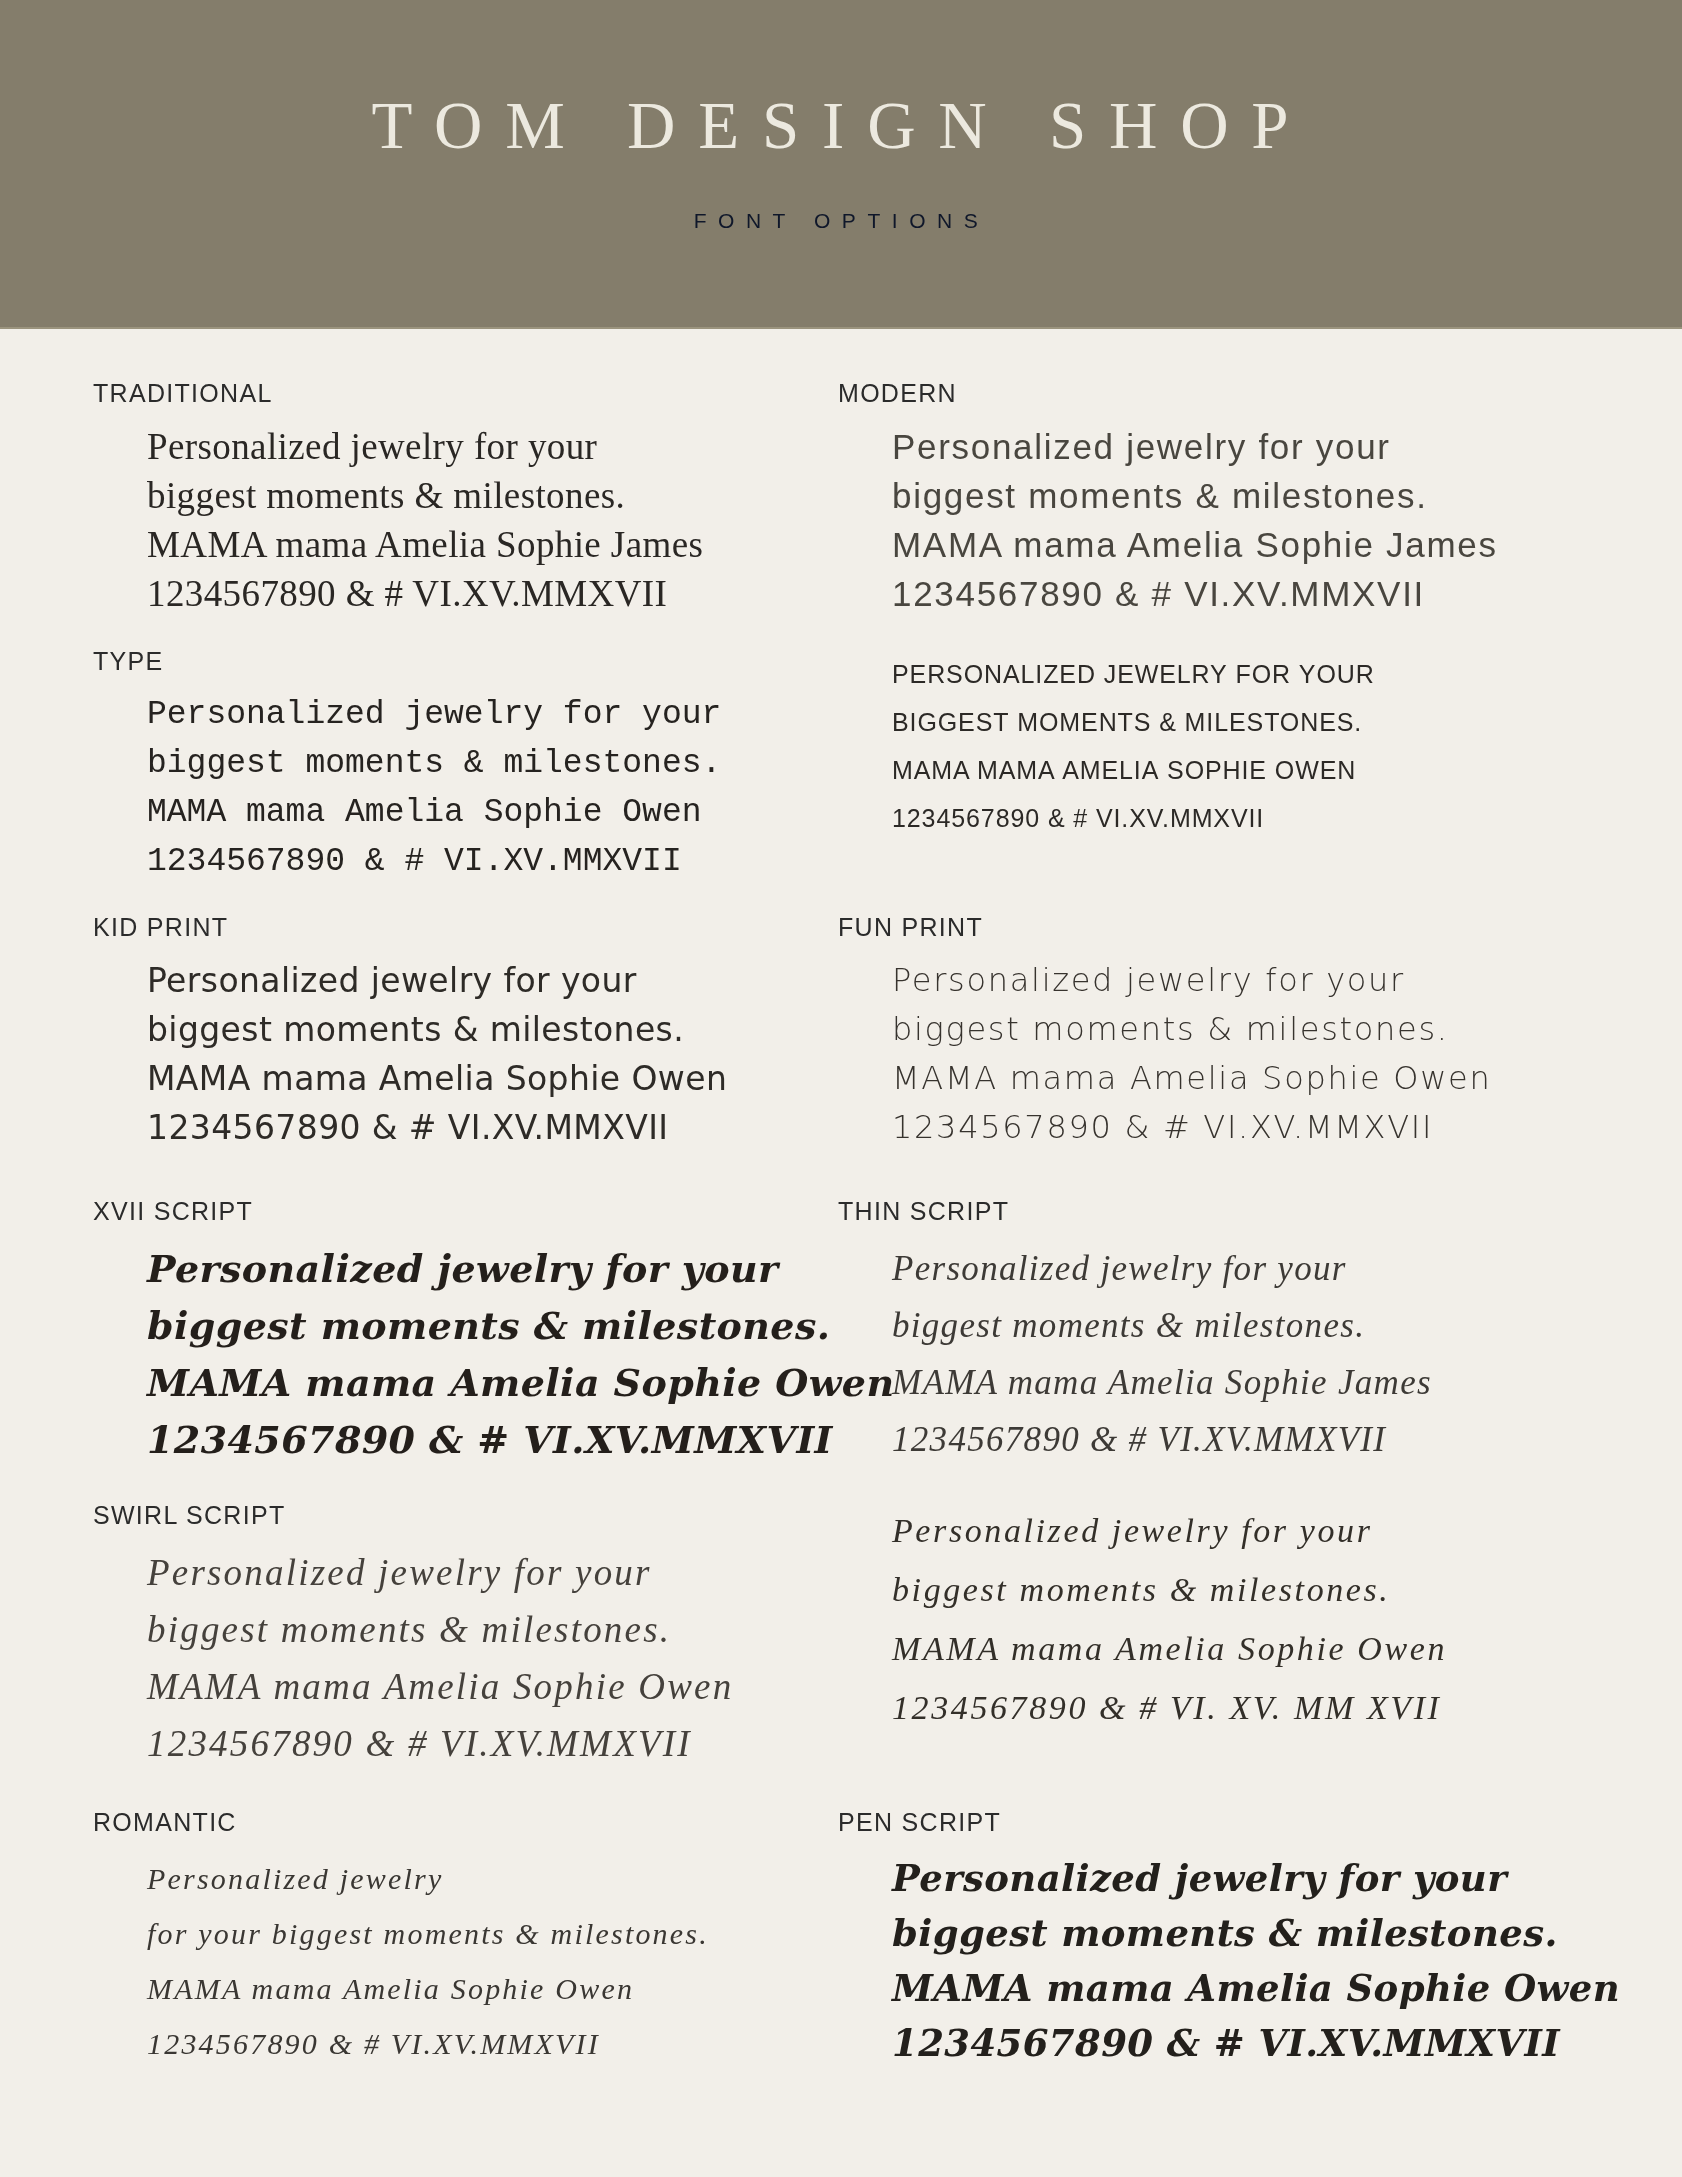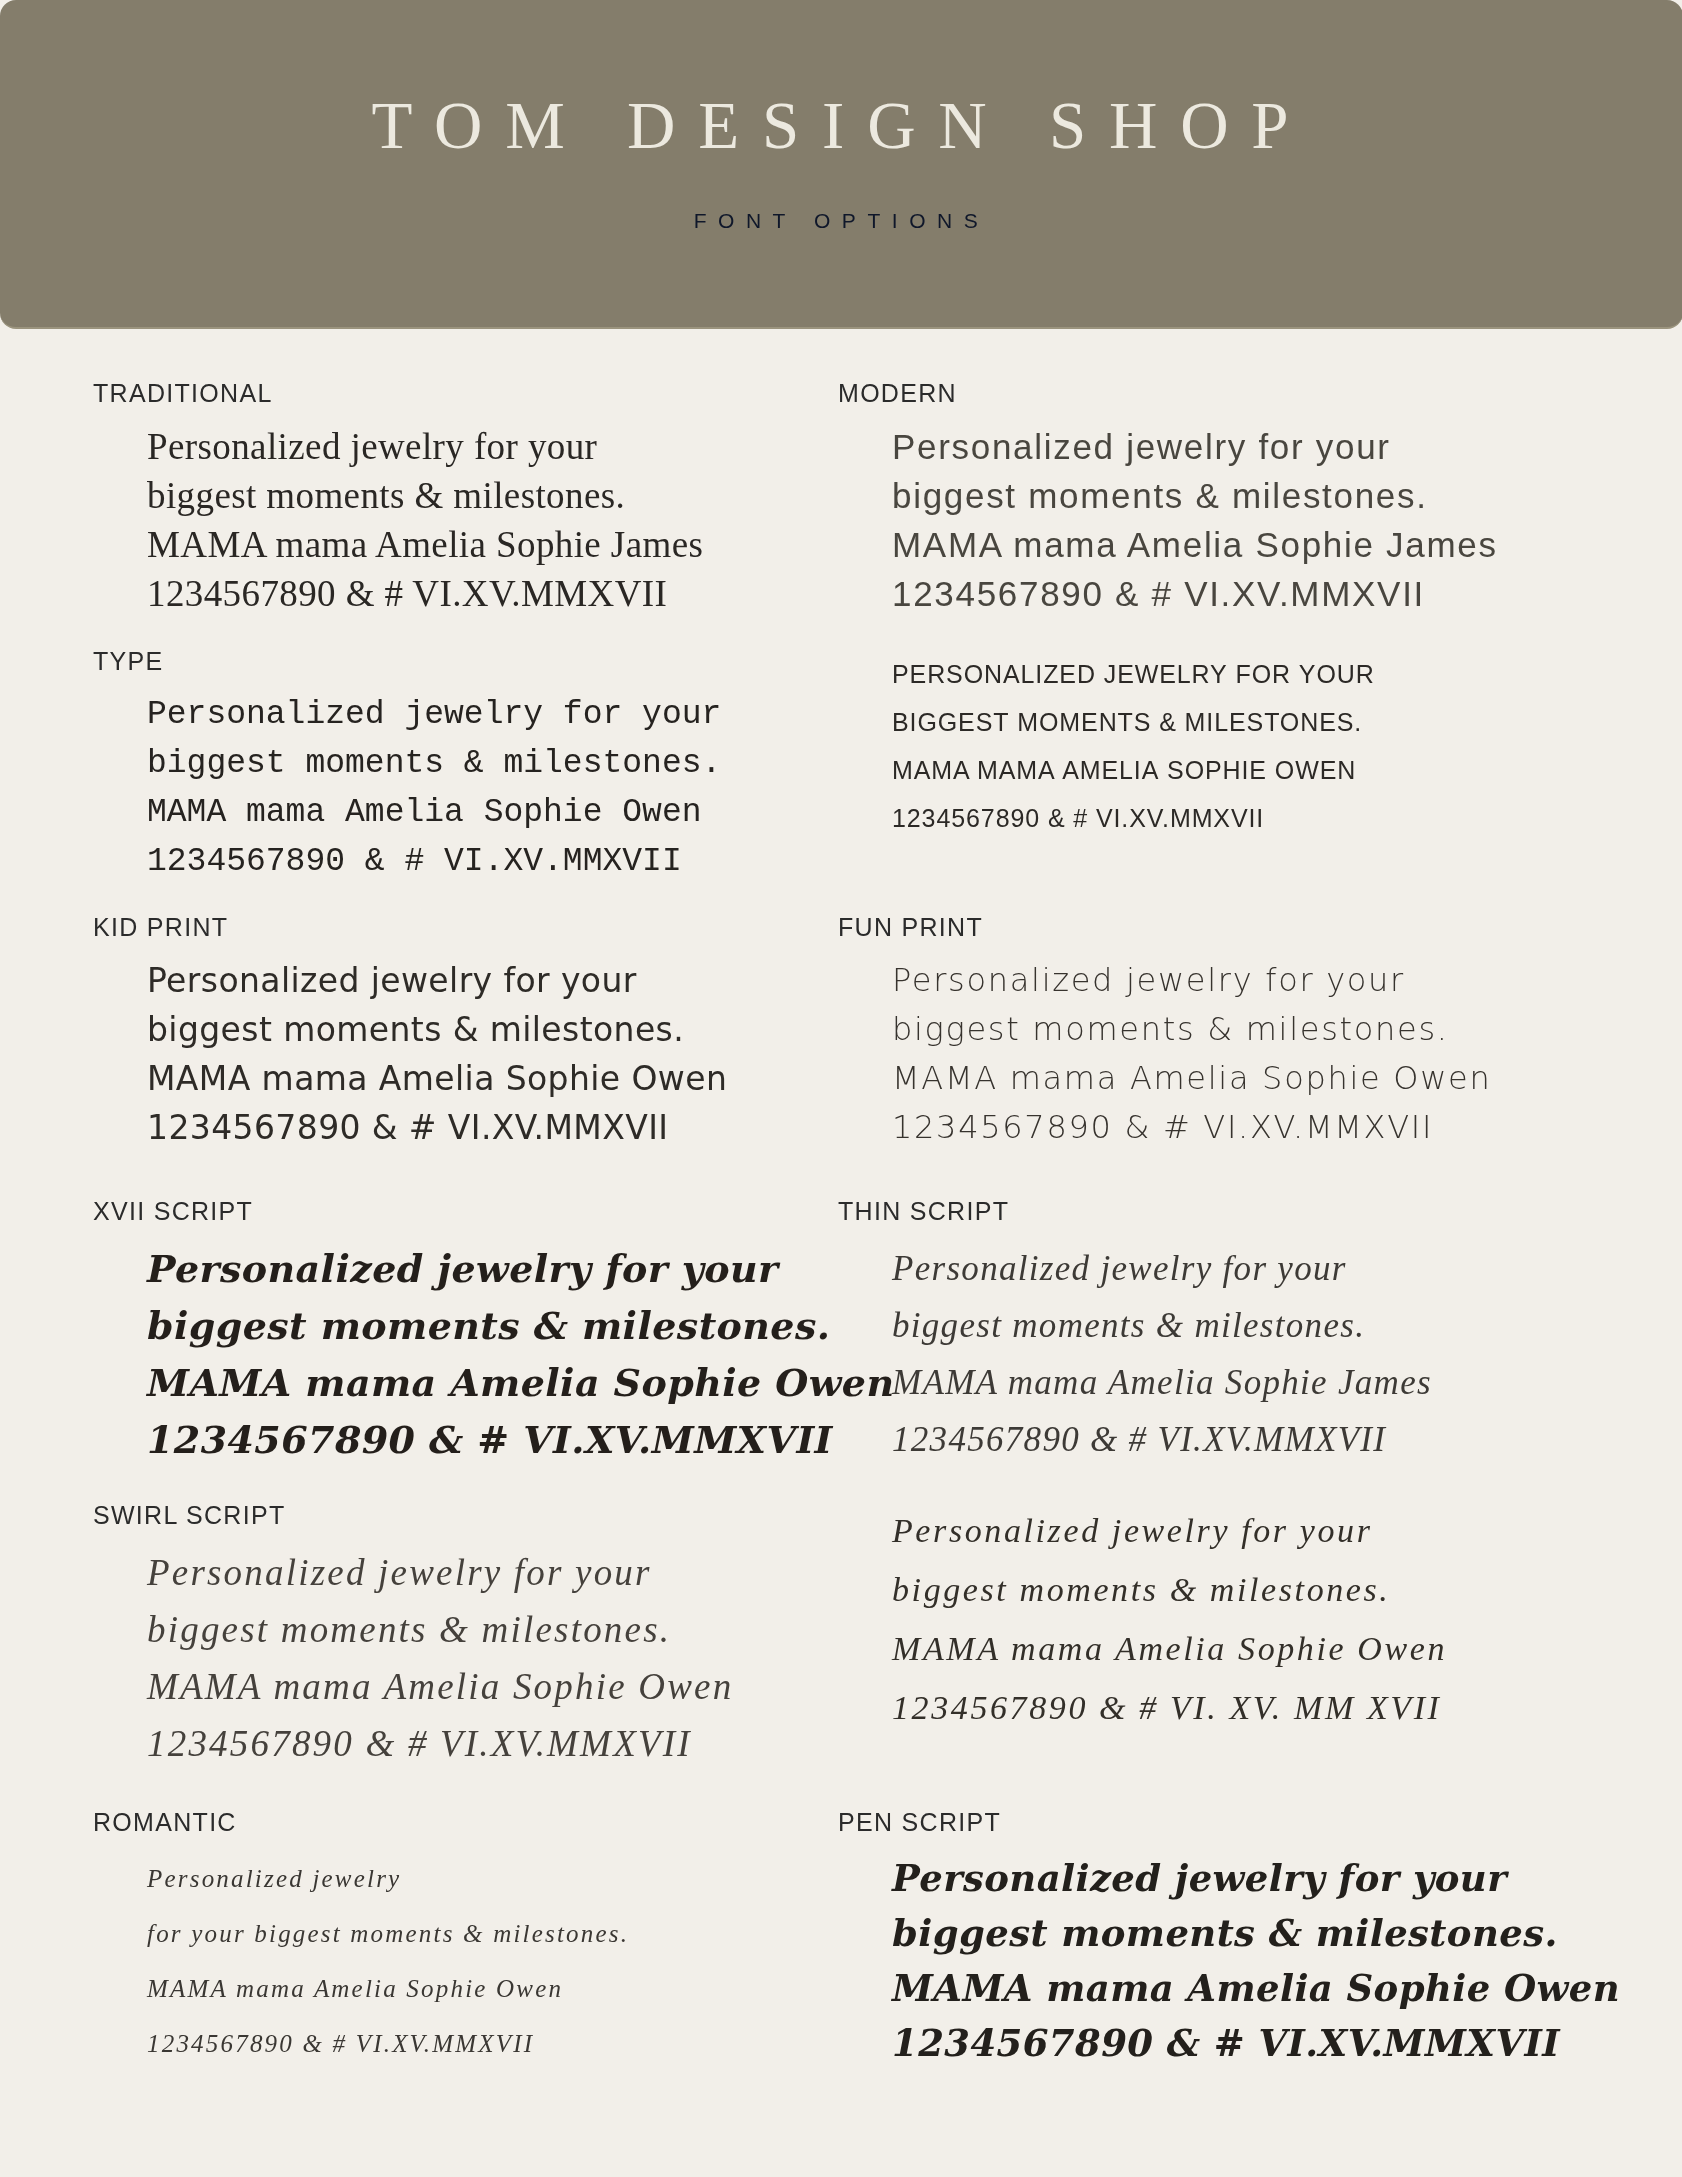--- a/index.html
+++ b/index.html
@@ -13,21 +13,20 @@
 
   
   .band {
     width: 100%;
     height: 329px;
     background: #847d6b;
     border-bottom: 2.6px solid #9b947e;
     box-sizing: border-box;
     text-align: center;
     padding-top: 86px;
-    border-radius: 16px;
   }
   .shop-title {
     margin: 0;
     font-family: "Liberation Serif", serif;
     font-weight: 400;
     font-size: 67px;
     line-height: 78px;
     letter-spacing: 0.34em;
     color: #ece9df;
     white-space: nowrap;
@@ -99,21 +98,21 @@
   .f-swirl {
     font-family: "Liberation Serif", serif; font-style: italic; font-weight: 300;
     font-size: 37px; line-height: 57px; letter-spacing: 2.2px; color: #45413c;
   }
   .f-calligraphy {
     font-family: "Liberation Serif", serif; font-style: italic;
     font-size: 34px; line-height: 59px; letter-spacing: 2.6px; color: #332f29;
   }
   .f-romantic {
     font-family: "Liberation Serif", serif; font-style: italic; font-weight: 300;
-    font-size: 25px; line-height: 55px; letter-spacing: 2.2px; color: #3a3733;
+    font-size: 30px; line-height: 55px; letter-spacing: 2.2px; color: #3a3733;
   }
   .f-penscript {
     font-family: "DejaVu Serif", serif; font-style: italic; font-weight: 700;
     font-size: 37px; line-height: 55px; letter-spacing: 0.4px; color: #23201c;
   }
 </style>
 </head>
 <body>
 
 <header class="band">

